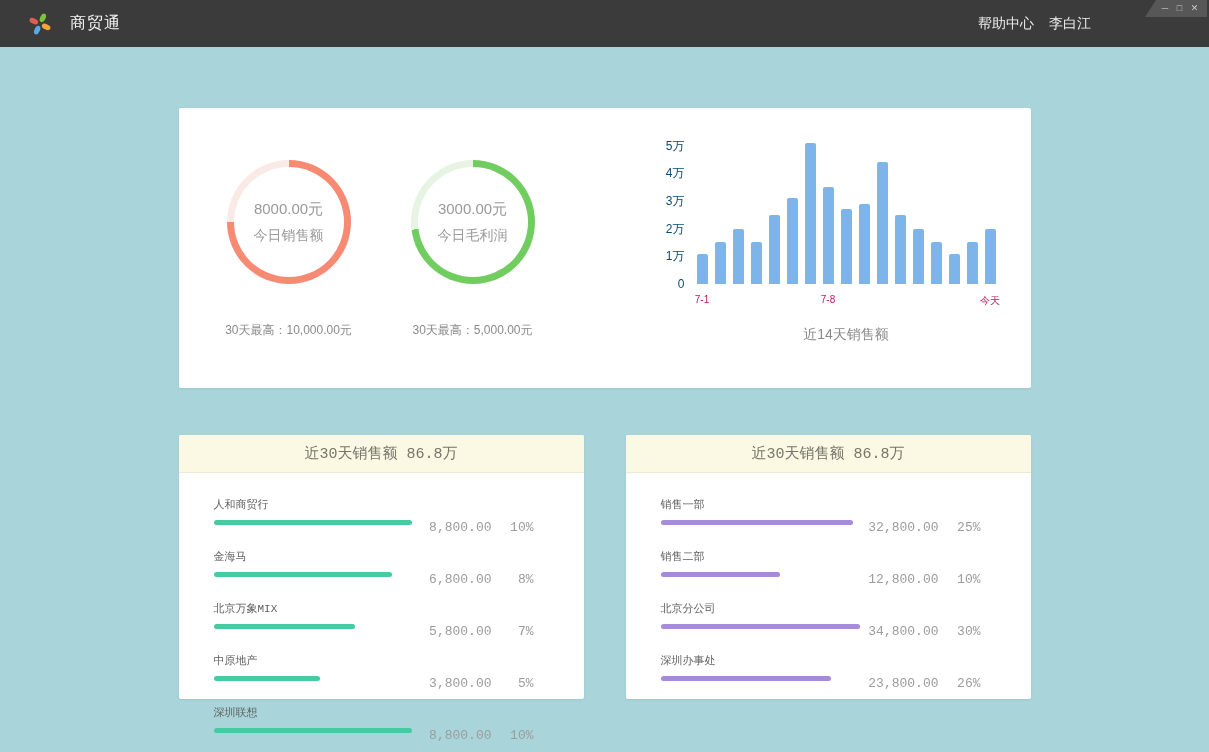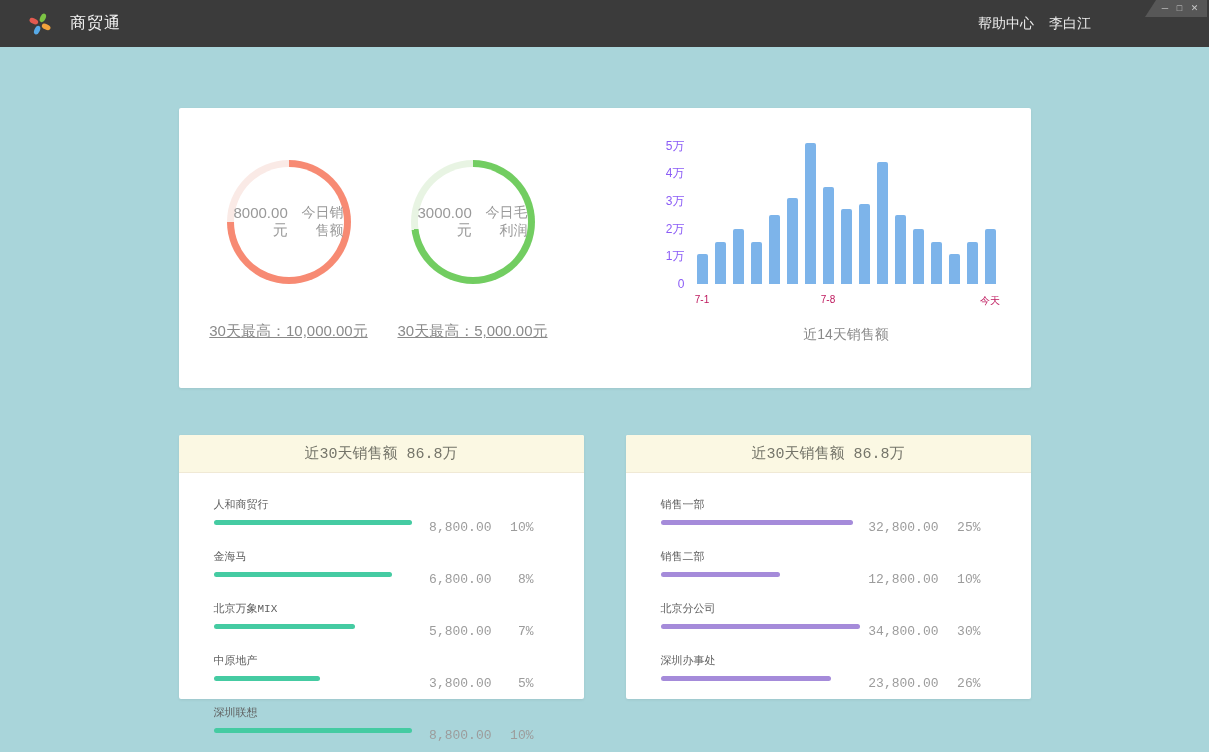--- a/index.html
+++ b/index.html
@@ -30,30 +30,30 @@
   
   .top-card {
     margin-top:61px; height:280px;
     display:flex; align-items:flex-start;
     padding:44px 35px 0 48px;
   }
   .gauge-block { width:124px; margin-top:8px; margin-right:60px; text-align:center; flex:none; }
   .donut { width:124px; height:124px; border-radius:50%; position:relative; }
   .donut-inner {
     position:absolute; inset:7px; background:#fff; border-radius:50%;
-    display:flex; flex-direction:row; align-items:center; justify-content:center; gap:8px;text-align:right;
+    display:flex; flex-direction:column; align-items:center; justify-content:center; gap:8px;text-align:right;
   }
   .donut-value { font-size:15px; color:#999; }
   .donut-label { font-size:14px; color:#999; }
-  .gauge-footer { width:190px; margin:38px 0 0 -33px; font-size:15px; color:#8a8a8a; white-space:nowrap; text-align:center;text-decoration:underline; }
+  .gauge-footer { width:190px; margin:38px 0 0 -33px; font-size:12px; color:#8a8a8a; white-space:nowrap; text-align:center; }
   
   .chart-block { margin-left:auto; margin-top:-18px; flex:none; }
   .chart-area { display:flex; }
   .yaxis { position:relative; width:36px; height:150px; margin-right:12px; flex:none; }
-  .yaxis span { position:absolute; right:0; font-size:12px; color:#8b5cf6; line-height:16px; }
+  .yaxis span { position:absolute; right:0; font-size:12px; color:#0c4a6e; line-height:16px; }
   .plotwrap { width:299px; flex:none; }
   .plot { display:flex; align-items:flex-end; gap:7px; height:150px; }
   .bar { width:11px; border-radius:2px 2px 0 0; flex:none; }
   .xaxis { position:relative; height:16px; margin-top:10px; }
   .xaxis span { position:absolute; transform:translateX(-50%); font-size:10px; color:#be185d; white-space:nowrap; }
   .xl-first { left:5.5px; }
   .xl-last { left:293.5px; }
   .chart-caption { margin-left:48px; width:299px; text-align:center; font-size:14px; color:#8a8a8a; margin-top:16px; }
   
   .bottom-row { margin-top:47px; display:flex; justify-content:space-between;font-family:Liberation Mono, monospace; }

